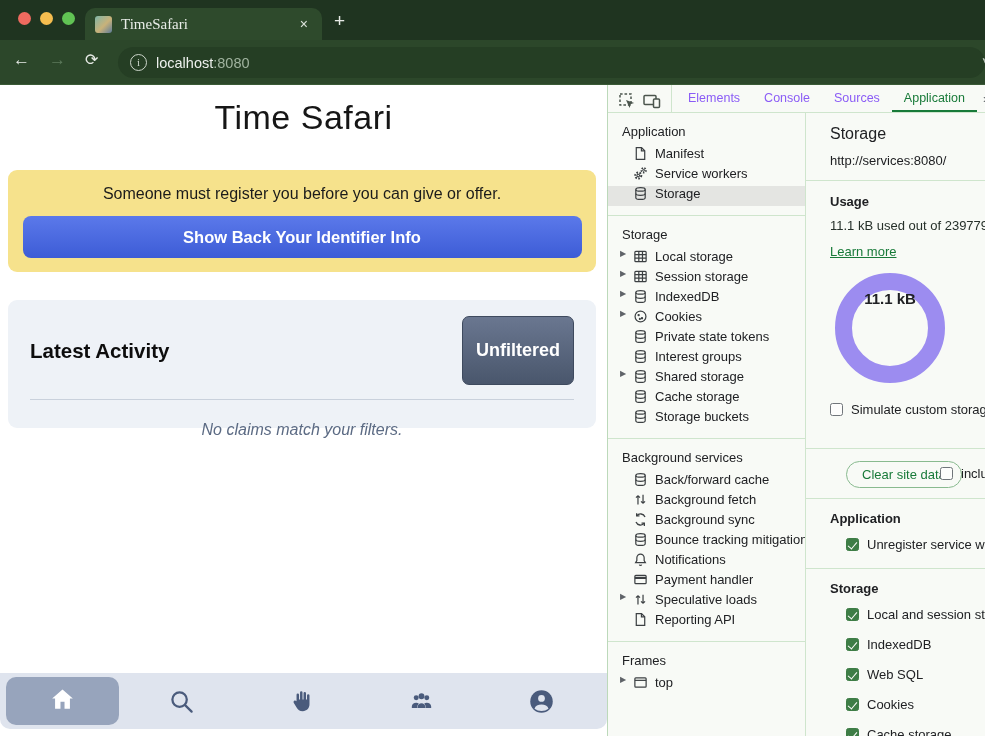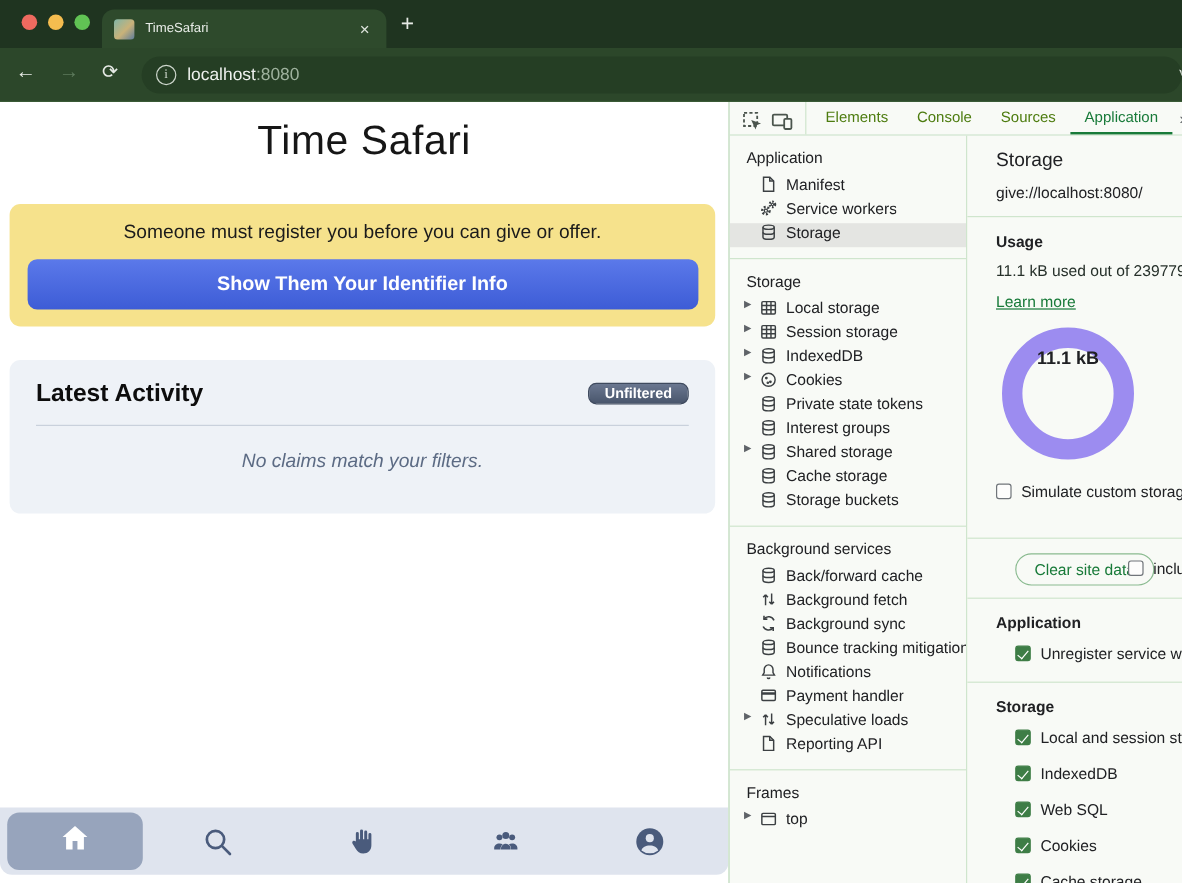--- a/index.html
+++ b/index.html
@@ -7,21 +7,21 @@
   #stage { position:relative; width:985px; height:736px; overflow:hidden; }
 
   
   #tabstrip { position:absolute; left:0; top:0; width:985px; height:40px; background:#1f3420; }
   .traffic { position:absolute; top:12px; width:13px; height:13px; border-radius:50%; }
   #tl-red { left:18px; background:#ee6a5f; }
   #tl-yellow { left:40px; background:#f5bd4f; }
   #tl-green { left:62px; background:#61c354; }
   #tab { position:absolute; left:85px; top:8px; width:237px; height:32px; background:#2e4a2c; border-radius:10px 10px 0 0; display:flex; align-items:center; padding:0 10px; color:#e9ede8; }
   #tab-favicon { width:17px; height:17px; border-radius:3px; margin-right:9px; background:linear-gradient(135deg,#7fb6a8 0%,#c9b279 55%,#5d7c9b 100%); flex:none; }
-  #tab-title { font-size:11px; flex:1; white-space:nowrap; overflow:hidden; }
+  #tab-title { font-size:15px; flex:1; white-space:nowrap; overflow:hidden;font-family:Liberation Serif, serif; }
   #tab-close { font-size:14px; color:#dfe5de; padding:0 4px; cursor:default; }
   #newtab-btn { position:absolute; left:334px; top:10px; color:#e6eae5; font-size:19px; font-weight:400; }
   #toolbar { position:absolute; left:0; top:40px; width:985px; height:45px; background:#2c472a; border-bottom:1px solid #3a5a36; }
   .nav-glyph { position:absolute; top:10px; font-size:17px; color:#e6eae5; }
   #btn-back { left:13px; }
   #btn-fwd { left:49px; color:#5d7a5c; }
   #btn-reload { left:85px; font-size:16px; }
   #omnibox { position:absolute; left:118px; top:7px; width:867px; height:31px; background:#253e24; border-radius:16px; display:flex; align-items:center; padding:0 12px; overflow:hidden; }
   #info-icon { width:17px; height:17px; border:1.4px solid #cdd6cc; border-radius:50%; color:#cdd6cc; font-size:11px; line-height:14px; text-align:center; font-style:normal; margin-right:9px; flex:none; font-family:"Liberation Serif",serif; }
   #url-host { color:#eef1ee; font-size:14.5px; }
@@ -31,35 +31,35 @@
   
   #page { position:absolute; left:0; top:85px; width:607px; height:651px; background:#fff; overflow:hidden; }
   #app-title { margin-top:13px; text-align:center; font-size:34px; font-weight:400; letter-spacing:.5px; color:#161616; }
   #alert { position:absolute; left:8px; top:85px; width:588px; height:102px; background:#f6e28c; border-radius:9px; text-align:center; }
   #alert-text { margin-top:15px; font-size:16px; color:#1b1b1b; }
   #alert-btn { display:block; margin:13px auto 0; width:559px; height:42px; border:none; border-radius:8px;
     background:linear-gradient(180deg,#5b79ea 0%,#3d5cd6 100%); color:#fff; font-size:16.5px; font-weight:bold; font-family:inherit; }
   #card { position:absolute; left:8px; top:215px; width:588px; height:128px; background:#eef2f7; border-radius:9px; }
   #card-head { display:flex; align-items:center; justify-content:space-between; padding:16px 22px 0 22px; }
   #card-title { font-size:20.5px; font-weight:800; color:#0d0d0d; }
-  #badge { background:linear-gradient(180deg,#6a7790,#49566c); color:#fff; font-size:12px; font-weight:600; padding:1px 13px; border-radius:7px; border:1px solid #3e4a5e; }
+  #badge { background:linear-gradient(180deg,#6a7790,#49566c); color:#fff; font-size:18px; font-weight:600; padding:23px 13px; border-radius:7px; border:1px solid #3e4a5e; }
   #card-divider { margin:14px 22px 0 22px; border-top:1px solid #c9d1dc; }
   #card-empty { margin-top:21px; text-align:center; font-style:italic; font-size:16px; color:#5c6b84; }
   #bottom-nav { position:absolute; left:0; top:588px; width:607px; height:56px; background:#dfe4ee; border-radius:0 0 10px 10px; }
   .nav-item { position:absolute; top:0; width:56px; height:56px; display:flex; align-items:center; justify-content:center; color:#4a5b7c; }
   .nav-item svg { width:27px; height:27px; }
   #nav-active-pill { position:absolute; left:6px; top:4px; width:113px; height:48px; background:#97a4bc; border-radius:10px; display:flex; align-items:center; justify-content:center; color:#fff; }
   #nav-active-pill svg { width:27px; height:27px; }
 
   
   #devtools { position:absolute; left:607px; top:85px; width:378px; height:651px; background:#f8faf6; border-left:1px solid #bcd9ba; font-size:13px; color:#26302a; }
   #dt-tabbar { position:relative; height:28px; border-bottom:1px solid #cfe5cd; display:flex; align-items:stretch; }
   .dt-toolicon { width:20px; height:20px; margin:4px 5px 0 0; color:#4b554d; }
   #dt-toolicons { display:flex; padding-left:9px; border-right:1px solid #cfe5cd; margin-right:4px; padding-right:4px; align-items:center; }
-  .dt-tab { padding:0 12px; display:flex; align-items:center; font-size:12.5px; color:#4d7c0f; white-space:nowrap; border-bottom:2.5px solid transparent; }
+  .dt-tab { padding:0 12px; display:flex; align-items:center; font-size:12.5px; color:#8b5cf6; white-space:nowrap; border-bottom:2.5px solid transparent; }
   .dt-tab.selected { color:#187a39; border-bottom-color:#187a39; }
   #dt-more { display:flex; align-items:center; color:#5f6368; font-size:13px; padding-left:6px; }
   #dt-body { display:flex; height:623px; }
   #dt-sidebar { width:198px; border-right:1px solid #cfe5cd; overflow:hidden; flex:none; }
   .sb-section { padding-bottom:9px; }
   .sb-section + .sb-section { border-top:1px solid #cfe5cd; }
   .sb-header { padding:11px 0 7px 14px; font-size:13px; color:#202124; }
   .sb-item { height:20px; display:flex; padding-left:12px; white-space:nowrap; }
   .sb-item.selected { background:#e4e5e2; }
   .sb-exp { width:11px; font-size:8px; color:#5f6368; flex:none; }
@@ -112,21 +112,21 @@
       <span id="url-port">:8080</span>
       <span id="omni-edge-icon"></span>
     </div>
   </div>
 
   <div id="page">
     <div id="app-title">Time Safari</div>
 
     <div id="alert">
       <div id="alert-text">Someone must register you before you can give or offer.</div>
-      <button id="alert-btn">Show Them Your Identifier Info</button>
+      <button id="alert-btn">Show Back Your Identifier Info</button>
     </div>
 
     <div id="card">
       <div id="card-head">
         <span id="card-title">Latest Activity</span>
         <span id="badge">Unfiltered</span>
       </div>
       <div id="card-divider"></div>
       <div id="card-empty">No claims match your filters.</div>
     </div>
@@ -435,21 +435,21 @@
                   <rect x="2" y="3" width="12" height="10" rx="1"></rect>
                   <path d="M2 5.7h12"></path>
                 </svg>
               </span>
               <span class="sb-label">top</span>
             </div>
           </div>
         </div>
       <div id="dt-pane">
         <div class="pane-abs" id="pane-title">Storage</div>
-        <div class="pane-abs" id="pane-origin">give://localhost:8080/</div>
+        <div class="pane-abs" id="pane-origin">http://services:8080/</div>
         <div class="pane-divider" style="top:67px"></div>
         <div class="pane-abs pane-subhead" style="top:81px">Usage</div>
         <div class="pane-abs" id="usage-text">11.1 kB used out of 239779</div>
         <a class="pane-abs" id="learn-more">Learn more</a>
         <div id="donut" style="border-color: rgb(156, 140, 240);">
           <span id="donut-label">11.1 kB</span>
         </div>
         <div class="cb-row" style="top:289px">
           <span class="cb"></span>
           <span class="cb-label">Simulate custom storage</span>

